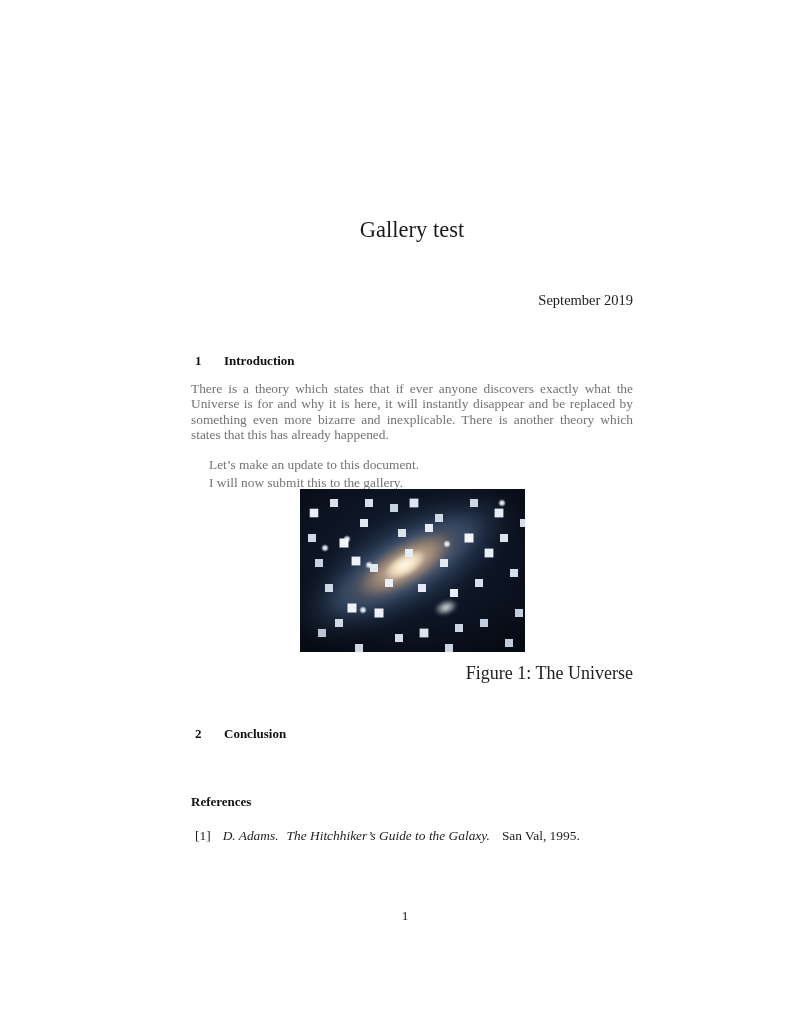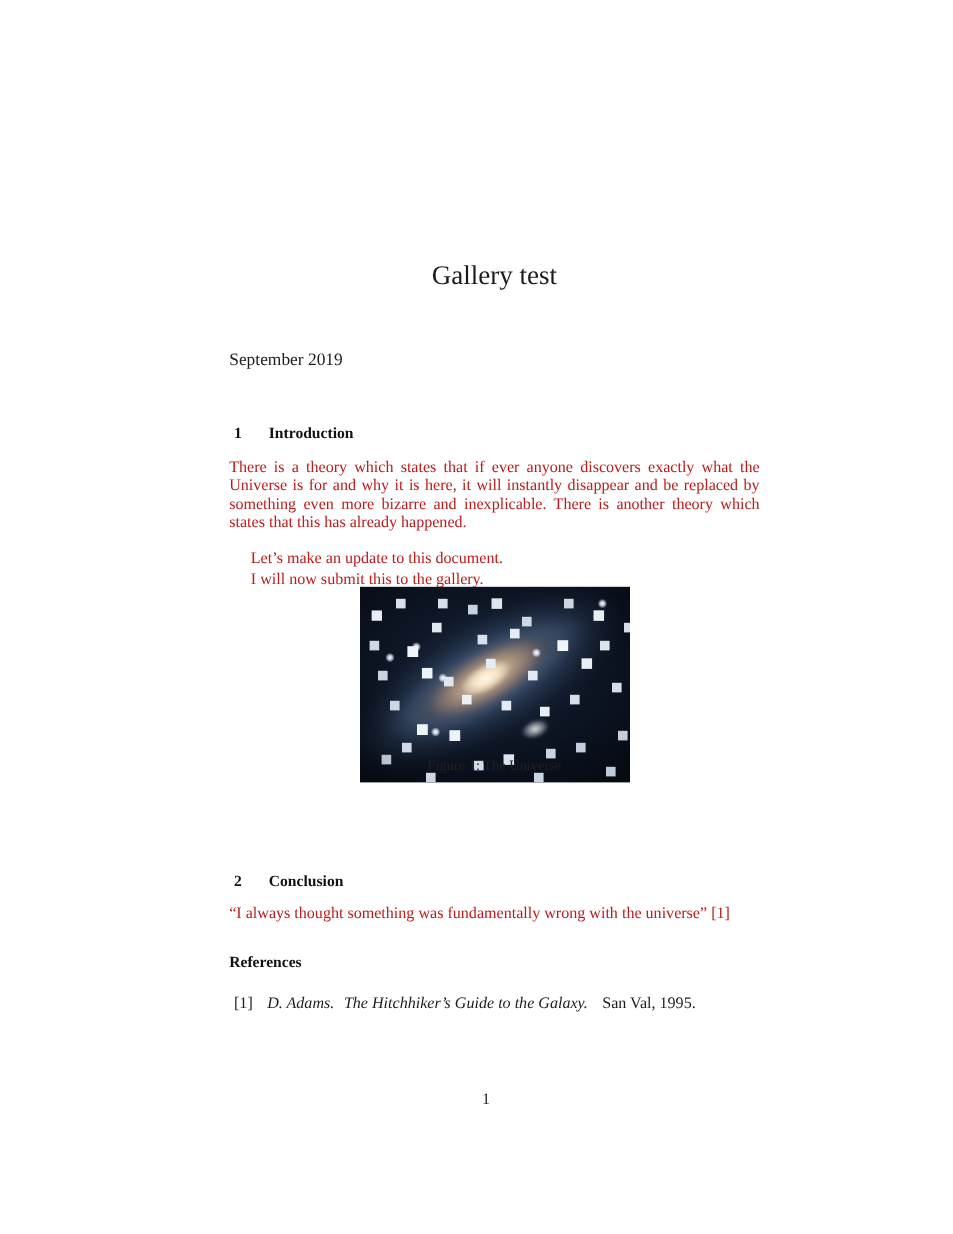--- a/index.html
+++ b/index.html
@@ -38,21 +38,21 @@
     top: 250px;
     width: 100%;
     text-align: center;
     font-size: 13.5px;
     line-height: 16px;
   }
   .doc-date {
     position: absolute;
     top: 280px;
     width: 100%;
-    text-align: left;
+    text-align: right;
     font-size: 14.5px;
     line-height: 17px;
   }
   .section-heading {
     position: absolute;
     width: 100%;
     font-size: 13px;
     font-weight: bold;
     line-height: 22px;
     color: #111;
@@ -63,21 +63,21 @@
   }
   .heading-intro { top: 334px; }
   .heading-conclusion { top: 707px; }
   .heading-references { top: 779px; }
   .body-par {
     position: absolute;
     width: 100%;
     font-size: 13.4px;
     line-height: 15.35px;
     text-align: justify;
-    color: #b91c1c;
+    color: #737373;
   }
   .par-main { top: 369px; }
   .par-indent { text-indent: 18px; text-align: left; }
   .par-2 { top: 430px; margin-top: 33px; }
   .par-3 { top: 445px; }
   .quote-par { top: 741px; text-align: left; }
   .figure-wrap {
     position: absolute;
     top: 477px;
     width: 100%;
@@ -152,24 +152,24 @@
       170px 10px 0 0 #ccd6e3, 220px 30px 0 0 #d6dfe9, 15px 70px 0 0 #c8d3e1,
       48px 115px 0 0.5px #eff3f9, 95px 145px 0 0 #d2dce8, 125px 35px 0 0 #e6ecf4,
       155px 135px 0 0 #cbd5e2, 185px 60px 0 0.4px #e9eff6, 215px 120px 0 0 #c4cfdd,
       70px 75px 0 0 #dfe7f0, 35px 130px 0 0 #d0dae6, 200px 45px 0 0 #dbe3ed,
       65px 10px 0 0 #d7e0ea, 145px 155px 0 0 #c9d4e1, 8px 45px 0 0 #cfd9e5,
       118px 95px 0 0 #e3eaf2, 175px 90px 0 0 #d5dee9, 52px 68px 0 0.4px #edf2f8,
       98px 40px 0 0 #dae2ec;
   }
   .figure-caption {
     position: absolute;
-    top: 618px;
-    width: 100%;
-    text-align: center;
-    font-size: 12px;
+    top: 653px;
+    width: 100%;
+    text-align: right;
+    font-size: 18px;
     line-height: 16px;
     color: #202020;
   }
   .ref-entry {
     position: absolute;
     top: 812px;
     width: 100%;
     font-size: 13.4px;
     line-height: 15.35px;
     display: flex;
@@ -219,21 +219,20 @@
         <div class="star-glow sg6"></div>
         <div class="star-field"></div>
       </div>
     </div>
     <div class="figure-caption">Figure 1: The Universe</div>
 
     <h2 class="section-heading heading-conclusion">
       <span class="sec-num">2</span><span>Conclusion</span>
     </h2>
 
-    <p class="body-par quote-par">“I always thought something was fundamentally wrong with the universe” [1]</p>
 
     <h2 class="section-heading heading-references">References</h2>
 
     <div class="ref-entry">
       <span class="ref-marker">[1]</span>
       <span class="ref-body"><span class="ref-author">D. Adams.</span><span class="ref-title">The Hitchhiker’s Guide to the Galaxy.</span><span class="ref-publisher">San Val, 1995.</span></span>
     </div>
 
   </div>
 

